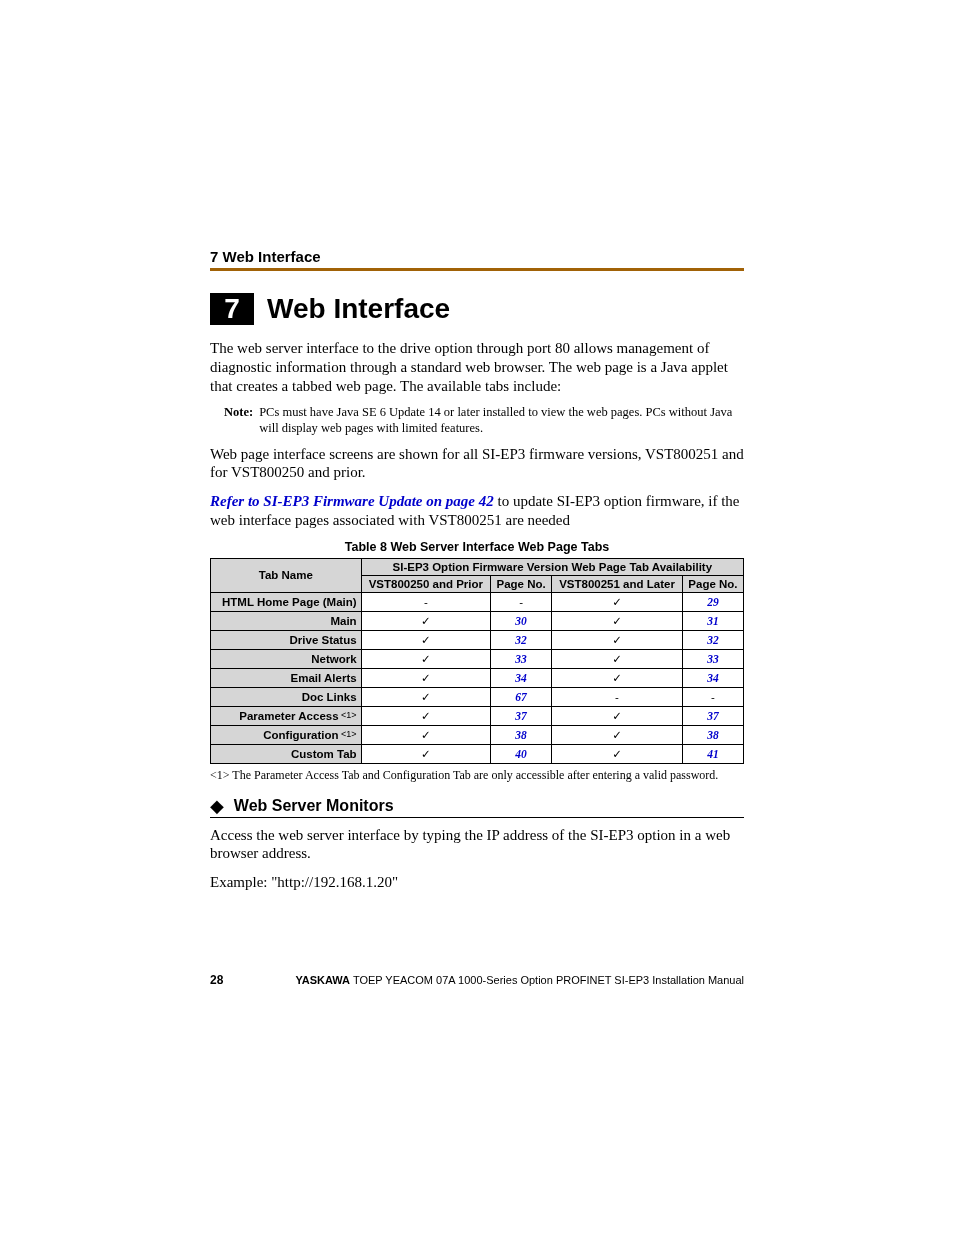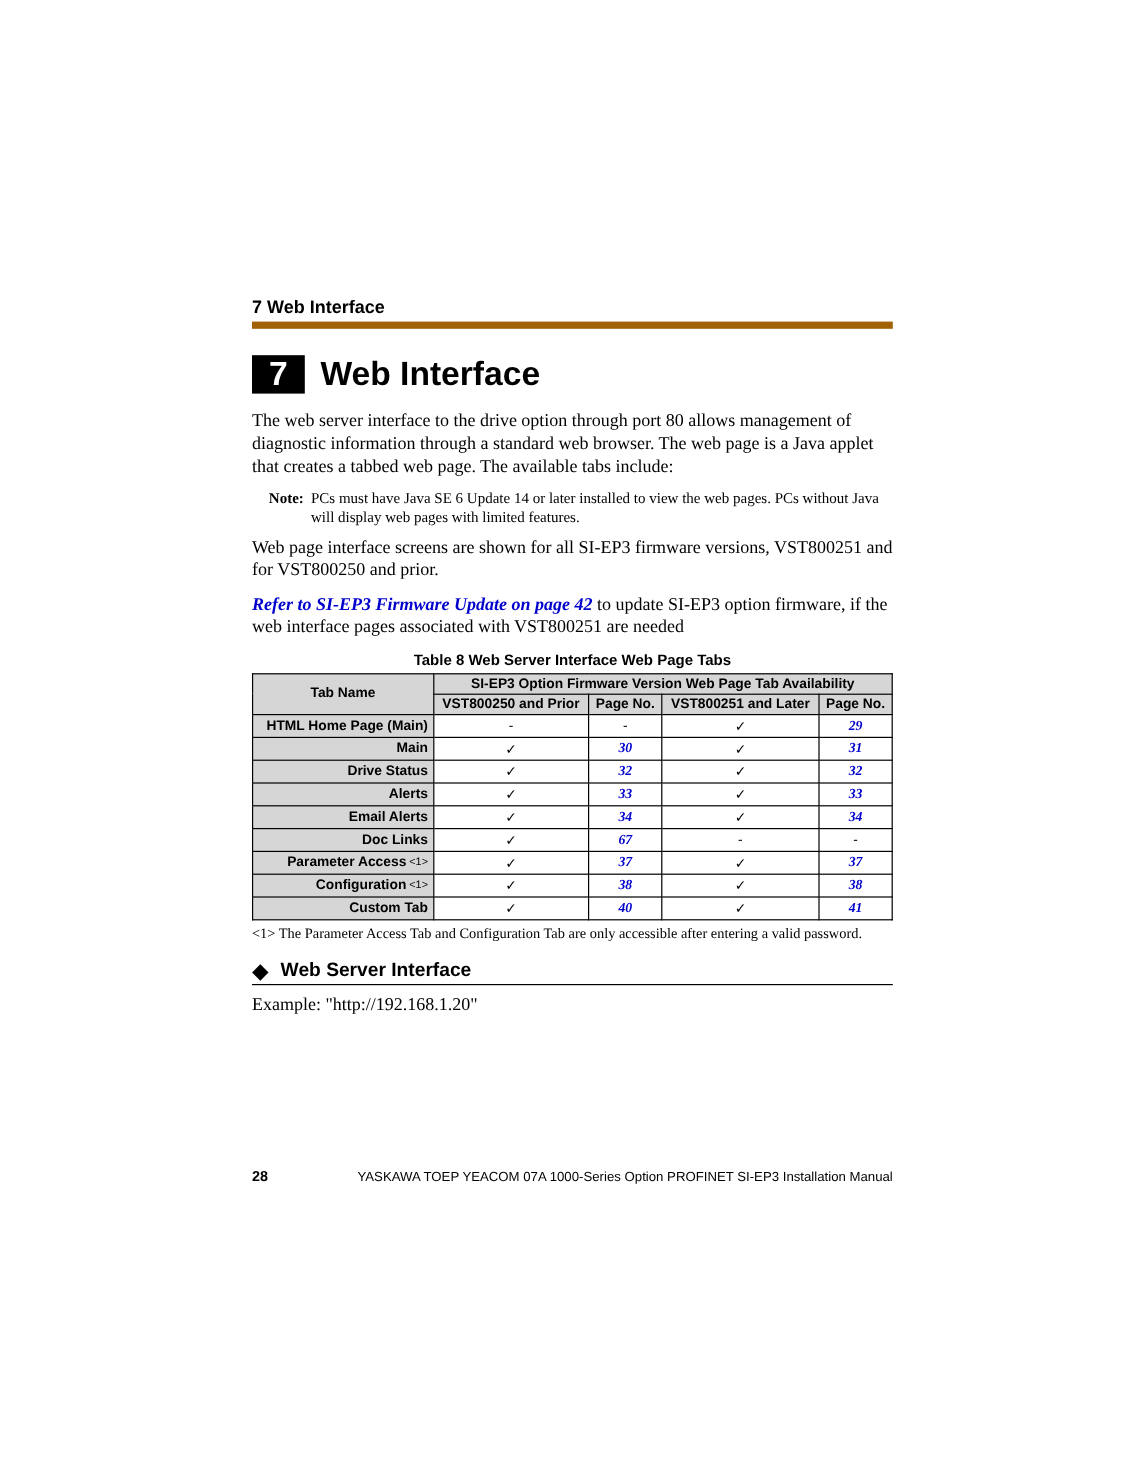--- a/index.html
+++ b/index.html
@@ -15,21 +15,21 @@
     padding: 248px 210px 40px 210px;
     box-sizing: border-box;
     width: 954px;
     position: relative;
     min-height: 1235px;
   }
   .running-head {
     font-family: Arial, Helvetica, sans-serif;
     font-weight: bold;
     font-size: 15px;
-    border-bottom: 6px solid #a16207;
+    border-bottom: 3px solid #a16207;
     padding-bottom: 3px;
     margin-bottom: 22px;
   }
   .section-title-row {
     display: flex;
     align-items: stretch;
     margin-bottom: 14px;
   }
   .section-num {
     background: #000;
@@ -137,21 +137,21 @@
     right: 210px;
     bottom: 248px;
     display: flex;
     justify-content: space-between;
     align-items: baseline;
     font-family: Arial, Helvetica, sans-serif;
     font-size: 11px;
     gap: 12px;
   }
   .footer .pn { font-weight: bold; font-size: 12px; }
-  .footer .brand { font-weight: normal; }
+  .footer .brand { font-weight: bold; }
 </style>
 </head>
 <body>
 
 <div class="page">
 
   <div class="running-head">7  Web Interface</div>
 
   <div class="section-title-row">
     <div class="section-num">7</div>
@@ -202,21 +202,21 @@
           <td class="c"><span class="page-link">31</span></td>
         </tr>
         <tr>
           <td class="row-label">Drive Status</td>
           <td class="c"><span class="check">✓</span></td>
           <td class="c"><span class="page-link">32</span></td>
           <td class="c"><span class="check">✓</span></td>
           <td class="c"><span class="page-link">32</span></td>
         </tr>
         <tr>
-          <td class="row-label">Alerts</td>
+          <td class="row-label">Network</td>
           <td class="c"><span class="check">✓</span></td>
           <td class="c"><span class="page-link">33</span></td>
           <td class="c"><span class="check">✓</span></td>
           <td class="c"><span class="page-link">33</span></td>
         </tr>
         <tr>
           <td class="row-label">Email Alerts</td>
           <td class="c"><span class="check">✓</span></td>
           <td class="c"><span class="page-link">34</span></td>
           <td class="c"><span class="check">✓</span></td>
@@ -250,23 +250,24 @@
           <td class="c"><span class="check">✓</span></td>
           <td class="c"><span class="page-link">41</span></td>
         </tr>
       </tbody>
   </table>
 
   <div class="footnote">&lt;1&gt; The Parameter Access Tab and Configuration Tab are only accessible after entering a valid password.</div>
 
   <div class="sub-heading-row">
     <span class="diamond">◆</span>
-    <span class="sub-heading">Web Server Interface</span>
-  </div>
-
+    <span class="sub-heading">Web Server Monitors</span>
+  </div>
+
+  <p class="para">Access the web server interface by typing the IP address of the SI-EP3 option in a web browser address.</p>
   <p class="para">Example: "http://192.168.1.20"</p>
 
   <div class="footer">
     <span class="pn">28</span>
     <span><span class="brand">YASKAWA</span><span> TOEP YEACOM 07A 1000-Series Option PROFINET SI-EP3 Installation Manual</span></span>
   </div>
 
 </div>
 
 </body></html>

